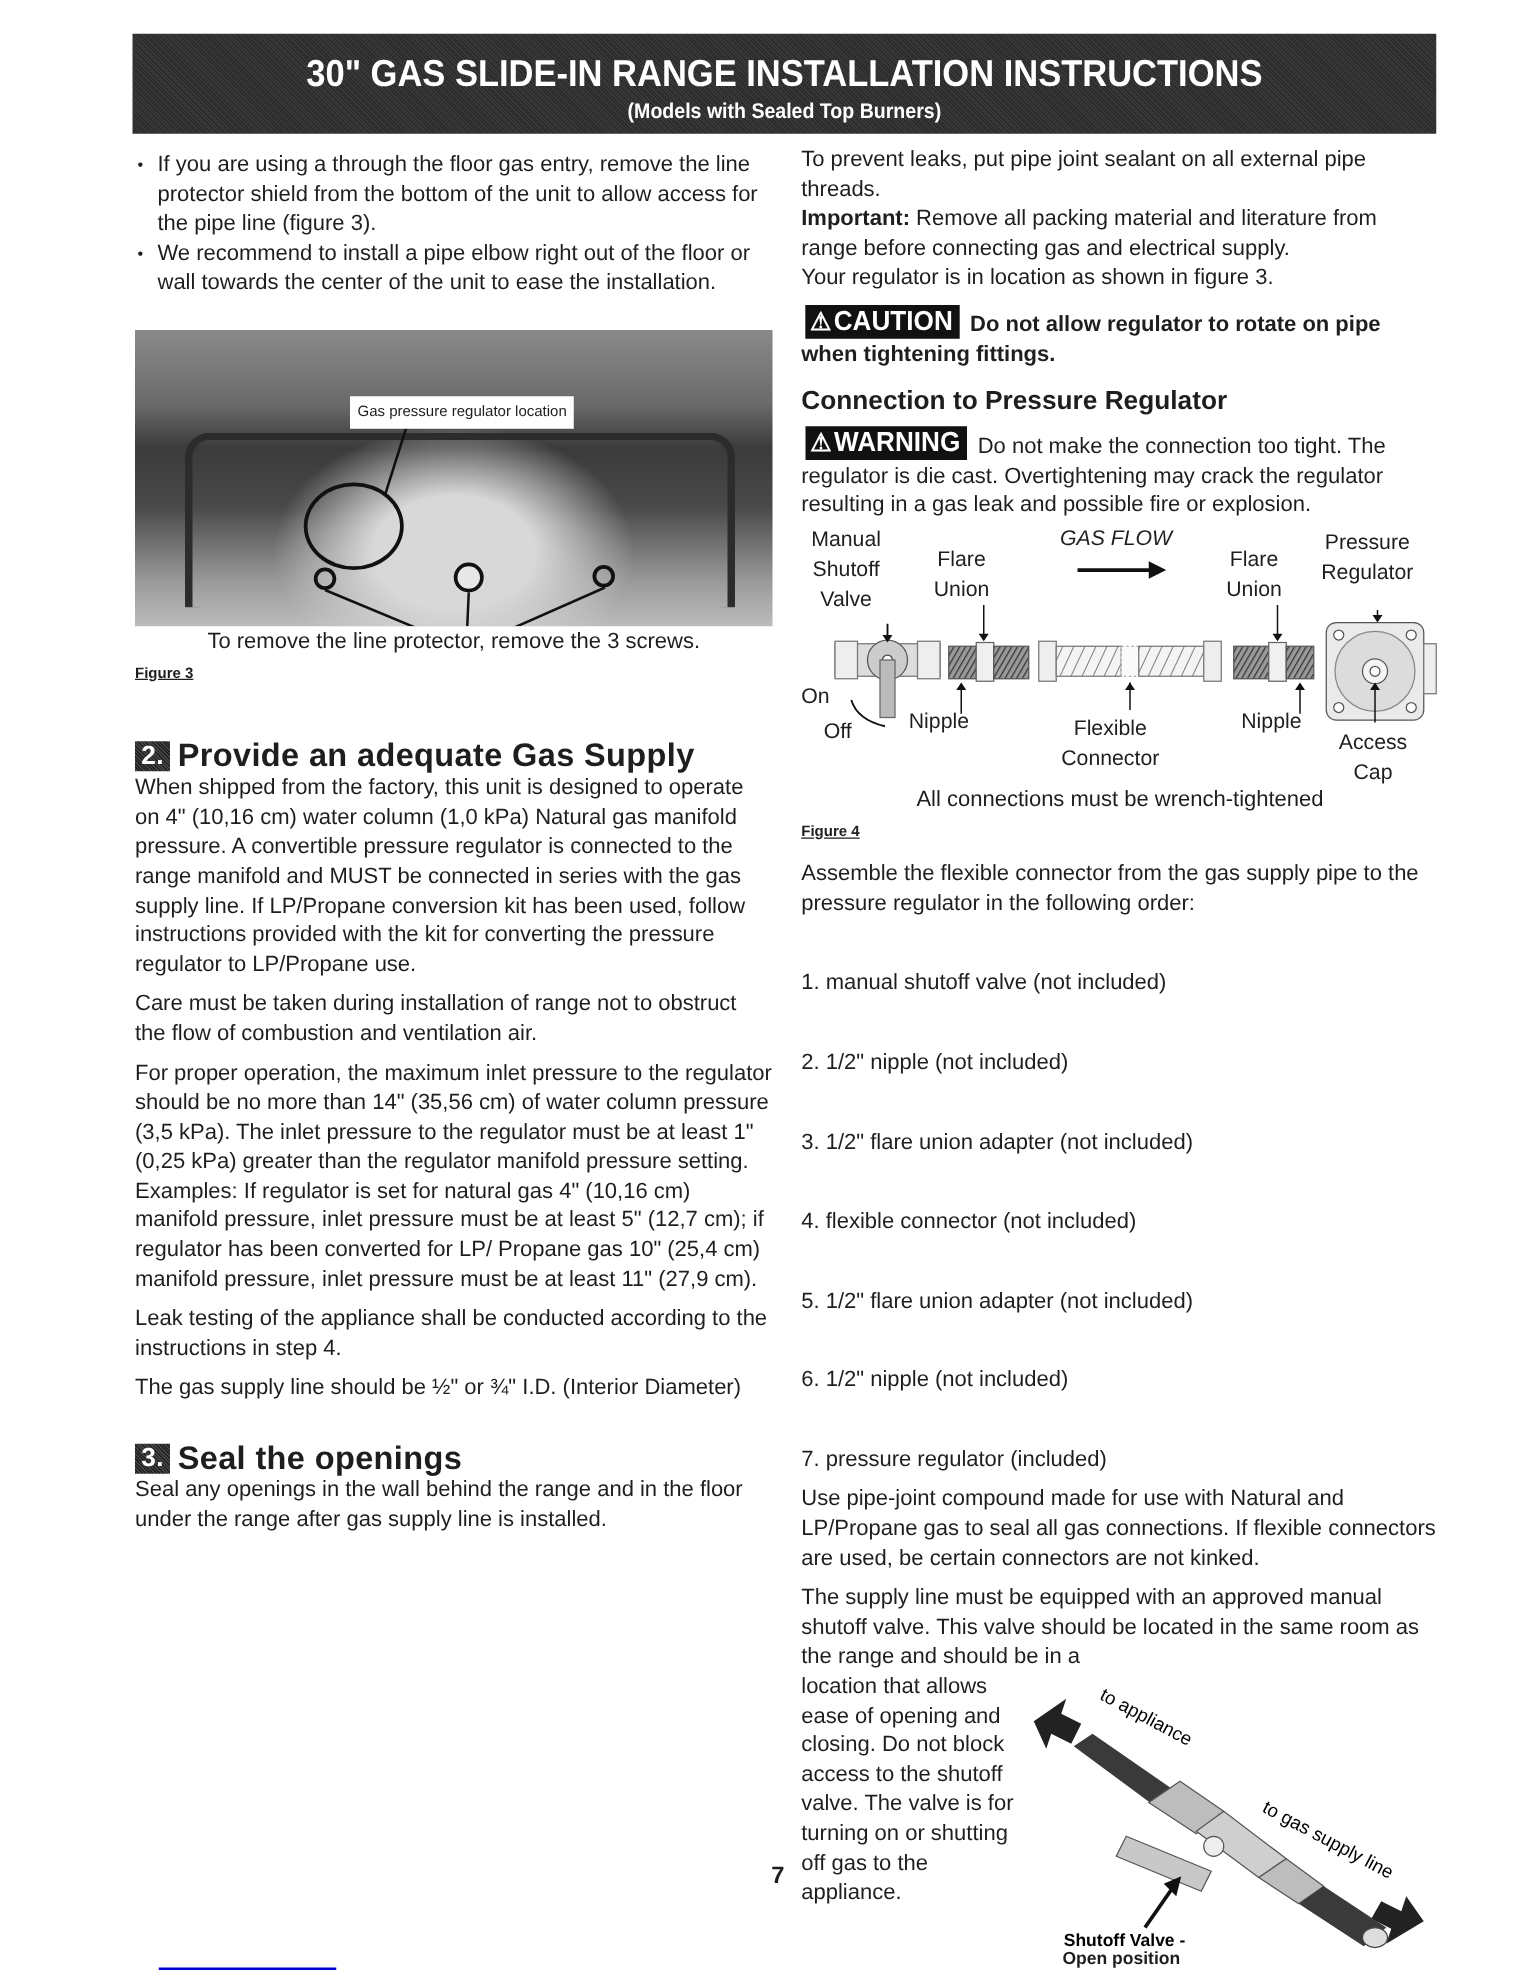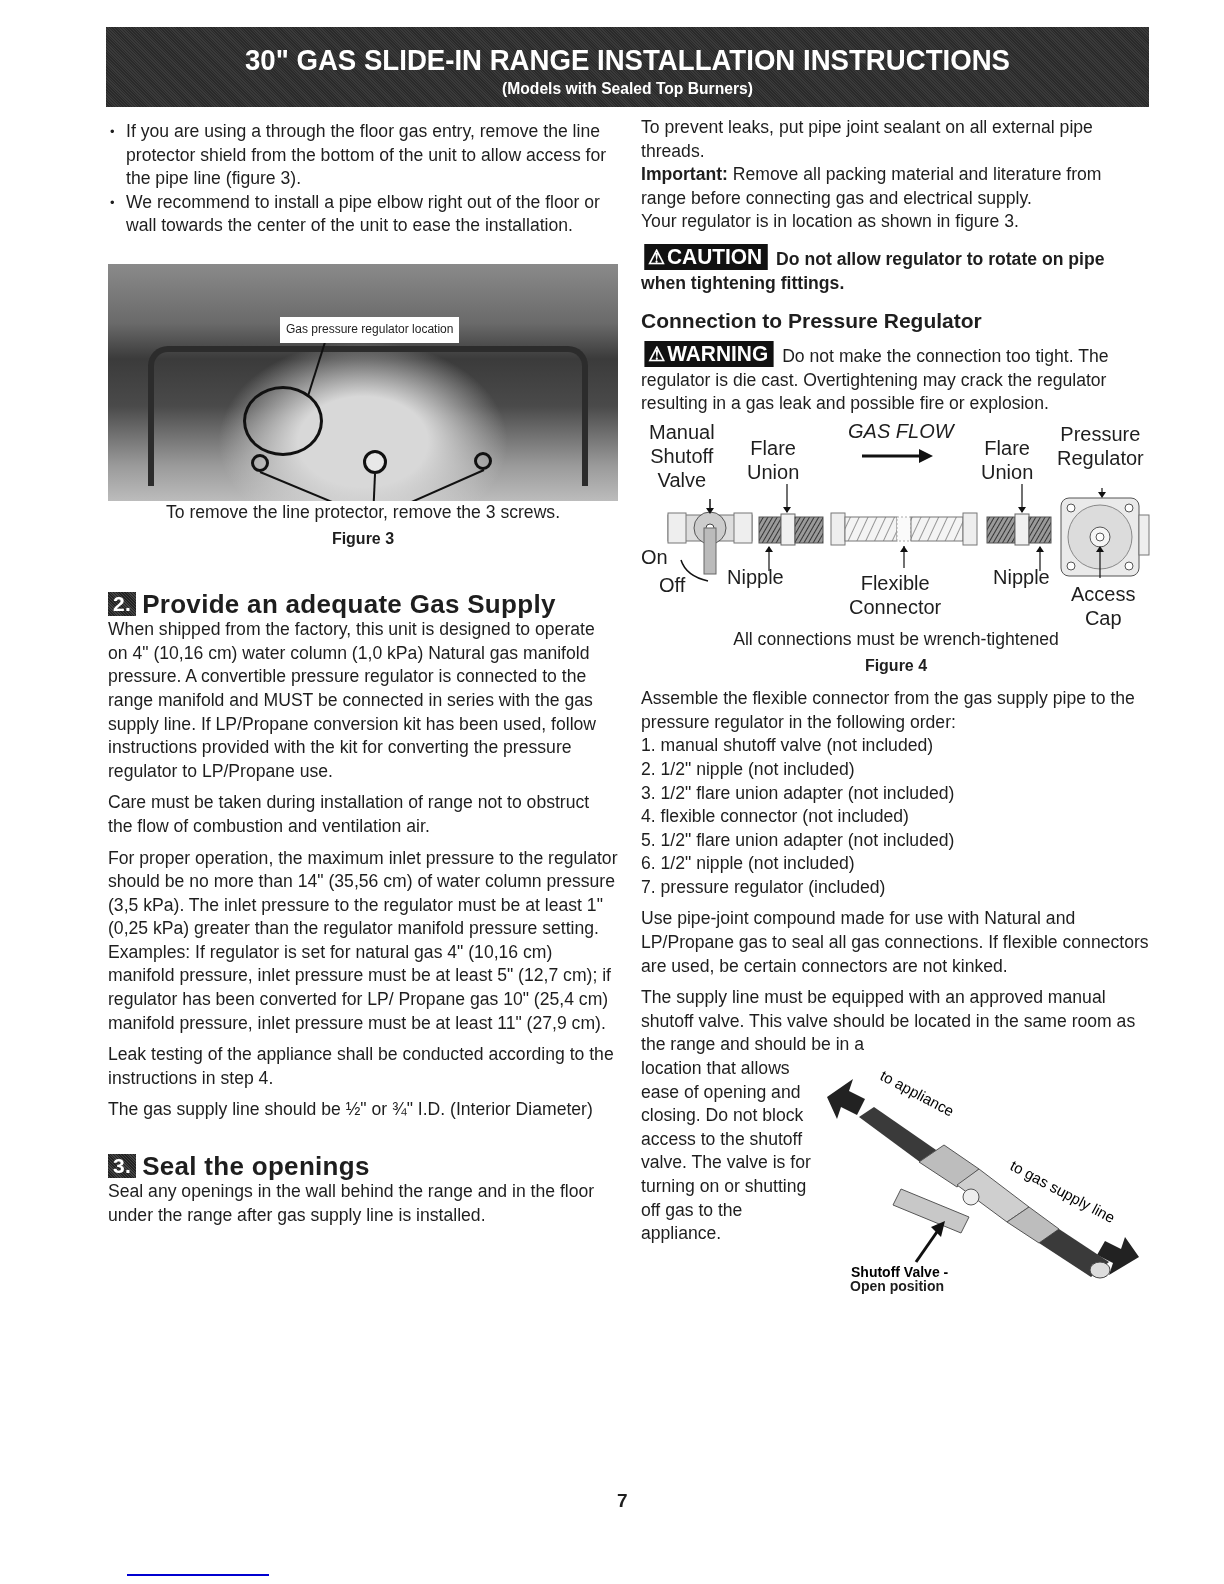--- a/index.html
+++ b/index.html
@@ -26,38 +26,38 @@
     overflow: hidden; }
   .fig3 .rim { position: absolute; left: 40px; top: 82px; width: 440px; height: 140px; border: 6px solid #2c2c2c; border-bottom: none; border-radius: 20px 20px 0 0; }
   .fig3 .reg-circle { position: absolute; left: 135px; top: 122px; width: 80px; height: 70px; border: 3px solid #111; border-radius: 50%; }
   .fig3 .screw { position: absolute; width: 18px; height: 18px; border: 3px solid #111; border-radius: 50%; }
   .fig3 .screw.s1 { left: 143px; top: 190px; }
   .fig3 .screw.s2 { left: 255px; top: 186px; width: 24px; height: 24px; background: #e8e8e8; }
   .fig3 .screw.s3 { left: 366px; top: 188px; }
   .fig3 .label { position: absolute; left: 172px; top: 53px; background: #fff; padding: 1px 6px; font-size: 12px; white-space: nowrap; }
   .fig3 svg { position: absolute; left: 0; top: 0; }
   .fig-caption { text-align: center; }
-  .fig-title { text-align: center; font-weight: bold; font-size: 16px; margin-top: 2px; }
+  .fig-title { text-align: left; font-weight: bold; font-size: 12px; margin-top: 2px; text-decoration: underline; }
 
   h2.sec { font-weight: bold; font-size: 26px; line-height: 28px; letter-spacing: 0.3px; }
   h2.sec .num { display: inline-block; background: repeating-linear-gradient(45deg, #222 0 1px, #444 1px 2px); color: #fff; font-size: 21px; line-height: 24px; padding: 0 5px; margin-right: 6px; vertical-align: 2px; }
   p { margin: 0; }
   .gap { height: 8px; }
 
   .badge { display: inline-block; background: #111; color: #fff; font-weight: bold; font-size: 22px; line-height: 26px; padding: 0 6px 0 4px; vertical-align: 1px; transform: scaleX(0.95); }
   .badge .tri { font-size: 20px; margin-right: 2px; }
   .caution-text { font-weight: bold; }
   h3.sub { font-weight: bold; font-size: 21px; line-height: 24px; margin-top: 14px; }
 
-  .fig4 { position: relative; width: 510px; height: 200px; margin-top: 0; font-size: 20px; line-height: 22px; }
+  .fig4 { position: relative; width: 510px; height: 200px; margin-top: 0; font-size: 17px; line-height: 22px; }
   .fig4 .lbl { position: absolute; text-align: center; white-space: nowrap; }
   .fig4 svg { position: absolute; left: 0; top: 0; }
 
   ol.steps { list-style: none; }
-  ol.steps li { padding-left: 0; }
+  ol.steps li { padding-left: 0; margin-top: 40px; }
 
   .valve-wrap { position: relative; }
   .valve-text { width: 170px; }
   .valve-fig { position: absolute; left: 178px; top: 0; width: 340px; height: 230px; }
 
   .page-num { position: absolute; left: 617px; top: 1490px; font-weight: bold; font-size: 19px; }
   .blue-line { position: absolute; left: 127px; top: 1574px; width: 142px; height: 2px; background: #0000d0; }
 </style>
 </head>
 <body>

